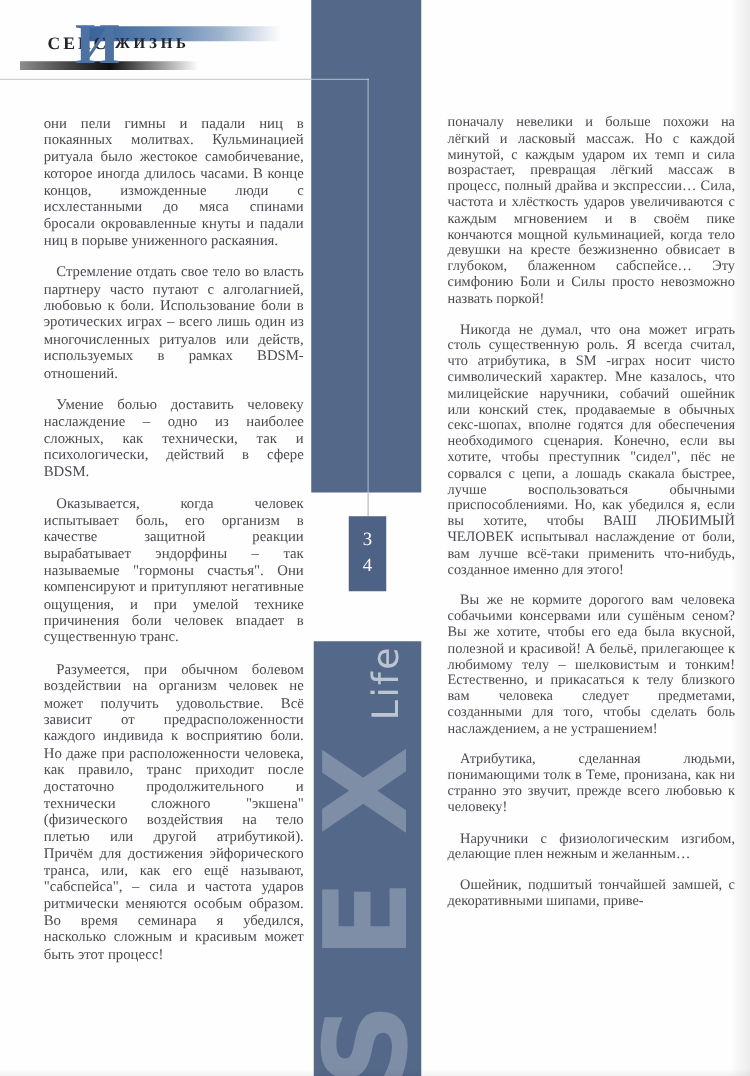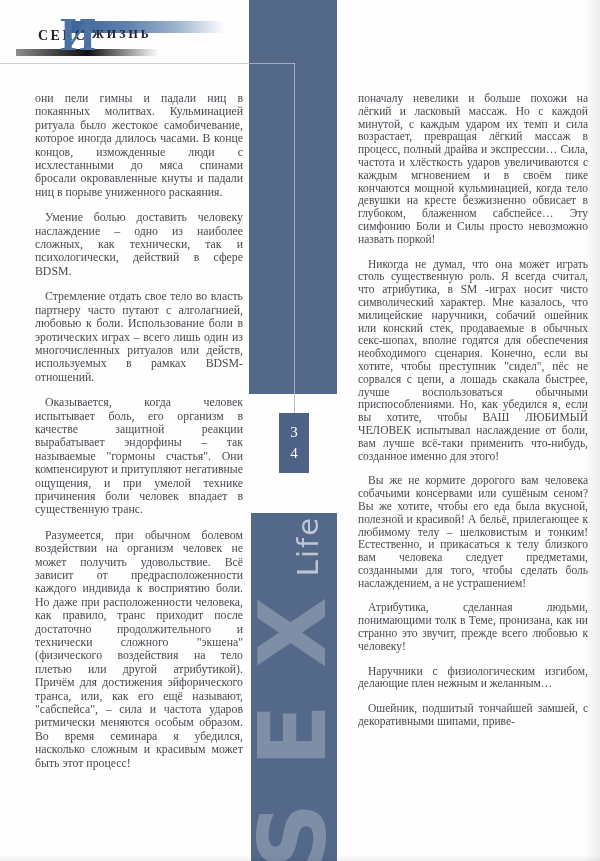--- a/index.html
+++ b/index.html
@@ -113,22 +113,22 @@
     <span>4</span>
   </div>
 
   <div class="band-bottom">
     <div class="vertical-life">Life</div>
     <div class="vertical-sex">SEX</div>
   </div>
 
   <div class="column col-left">
     <p class="flush">они пели гимны и падали ниц в покаянных молитвах. Кульминацией ритуала было жестокое самобичевание, которое иногда длилось часами. В конце концов, изможденные люди с исхлестанными до мяса спинами бросали окровавленные кнуты и падали ниц в порыве униженного раскаяния.</p>
+    <p>Стремление отдать свое тело во власть партнеру часто путают с алголагнией, любовью к боли. Использование боли в эротических играх – всего лишь один из многочисленных ритуалов или действ, используемых в рамках BDSM-отношений.</p>
     <p>Умение болью доставить человеку наслаждение – одно из наиболее сложных, как технически, так и психологически, действий в сфере BDSM.</p>
-    <p>Стремление отдать свое тело во власть партнеру часто путают с алголагнией, любовью к боли. Использование боли в эротических играх – всего лишь один из многочисленных ритуалов или действ, используемых в рамках BDSM-отношений.</p>
     <p>Оказывается, когда человек испытывает боль, его организм в качестве защитной реакции вырабатывает эндорфины – так называемые "гормоны счастья". Они компенсируют и притупляют негативные ощущения, и при умелой технике причинения боли человек впадает в существенную транс.</p>
     <p class="mb0">Разумеется, при обычном болевом воздействии на организм человек не может получить удовольствие. Всё зависит от предрасположенности каждого индивида к восприятию боли. Но даже при расположенности человека, как правило, транс приходит после достаточно продолжительного и технически сложного "экшена" (физического воздействия на тело плетью или другой атрибутикой). Причём для достижения эйфорического транса, или, как его ещё называют, "сабспейса", – сила и частота ударов ритмически меняются особым образом. Во время семинара я убедился, насколько сложным и красивым может быть этот процесс!</p>
 
   </div>
 
   <div class="column col-right">
     <p class="flush">поначалу невелики и больше похожи на лёгкий и ласковый массаж. Но с каждой минутой, с каждым ударом их темп и сила возрастает, превращая лёгкий массаж в процесс, полный драйва и экспрессии… Сила, частота и хлёсткость ударов увеличиваются с каждым мгновением и в своём пике кончаются мощной кульминацией, когда тело девушки на кресте безжизненно обвисает в глубоком, блаженном сабспейсе… Эту симфонию Боли и Силы просто невозможно назвать поркой!</p>
     <p>Никогда не думал, что она может играть столь существенную роль. Я всегда считал, что атрибутика, в SM -играх носит чисто символический характер. Мне казалось, что милицейские наручники, собачий ошейник или конский стек, продаваемые в обычных секс-шопах, вполне годятся для обеспечения необходимого сценария. Конечно, если вы хотите, чтобы преступник "сидел", пёс не сорвался с цепи, а лошадь скакала быстрее, лучше воспользоваться обычными приспособлениями. Но, как убедился я, если вы хотите, чтобы ВАШ ЛЮБИМЫЙ ЧЕЛОВЕК испытывал наслаждение от боли, вам лучше всё-таки применить что-нибудь, созданное именно для этого!</p>
     <p>Вы же не кормите дорогого вам человека собачьими консервами или сушёным сеном? Вы же хотите, чтобы его еда была вкусной, полезной и красивой! А бельё, прилегающее к любимому телу – шелковистым и тонким! Естественно, и прикасаться к телу близкого вам человека следует предметами, созданными для того, чтобы сделать боль наслаждением, а не устрашением!</p>
     <p>Атрибутика, сделанная людьми, понимающими толк в Теме, пронизана, как ни странно это звучит, прежде всего любовью к человеку!</p>

